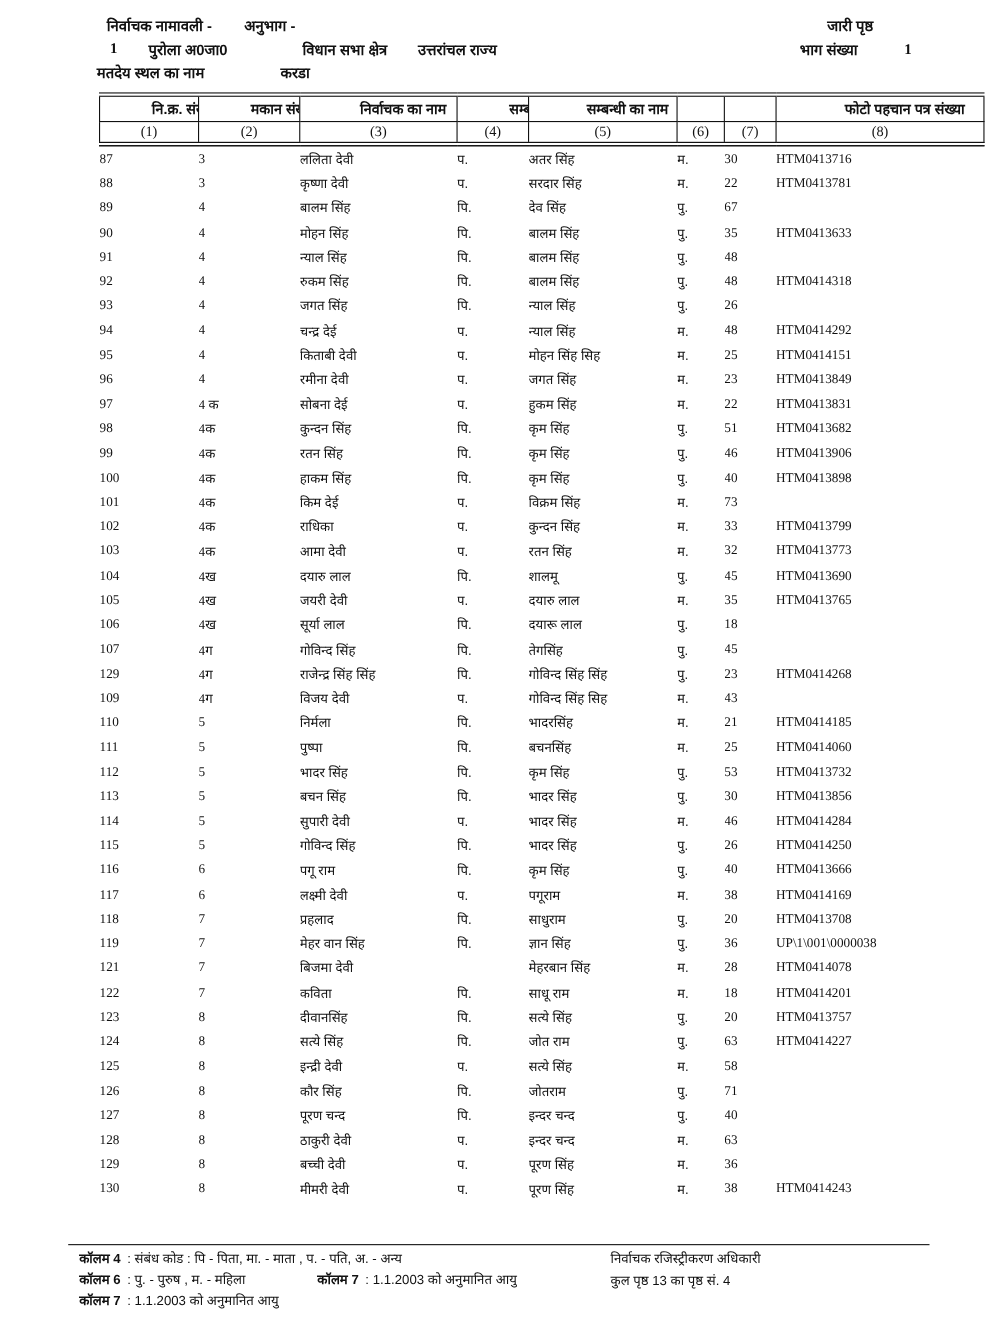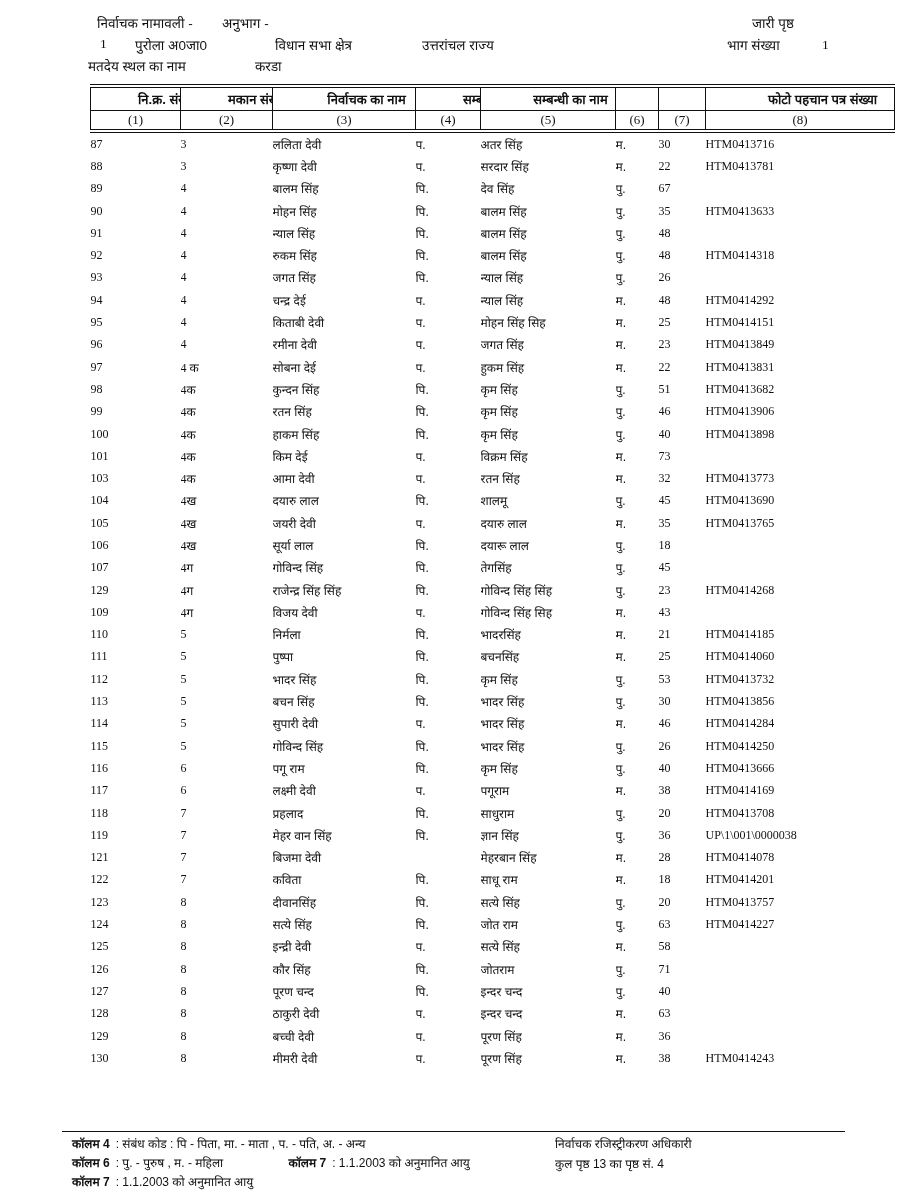--- a/index.html
+++ b/index.html
@@ -4,28 +4,28 @@
 <style>
   html,body{margin:0;padding:0;}
   body{
     width:900px;height:1200px;position:relative;background:#ffffff;color:#111;
     font-family:"Liberation Sans","DejaVu Sans",sans-serif;
     -webkit-font-smoothing:antialiased;
   }
   .page{position:absolute;inset:0;}
   
   .top-header{position:absolute;left:0;top:0;width:900px;height:84px;}
-  .top-header span{position:absolute;white-space:nowrap;font-weight:normal;font-size:13.5px;}
+  .top-header span{position:absolute;white-space:nowrap;font-weight:bold;font-size:13.5px;}
   .h-roll{left:97px;top:14px;}
   .h-section{left:222px;top:14px;}
   .h-contpage{left:752px;top:14px;}
   .h-acno{left:100px;top:36px;font-family:"Liberation Serif","DejaVu Serif",serif;}
   .h-acname{left:135px;top:36px;}
   .h-assembly{left:275px;top:36px;}
-  .h-state{left:422px;top:36px;text-align:right;}
+  .h-state{left:380px;top:36px;text-align:right;}
   .h-partlabel{left:727px;top:36px;}
   .h-partno{left:822px;top:37px;font-family:"Liberation Serif","DejaVu Serif",serif;}
   .h-pslabel{left:88px;top:57px;}
   .h-psname{left:255px;top:57px;}
   
   table.roll{
     position:absolute;left:90px;top:84px;width:804px;
     border-collapse:collapse;table-layout:fixed;
   }
   table.roll col.c0{width:90px;} table.roll col.c1{width:92px;}
@@ -262,20 +262,30 @@
           <td class="c0">101</td>
           <td class="c1">4क</td>
           <td class="c2">किम देई</td>
           <td class="c3">प.</td>
           <td class="c4">विक्रम सिंह</td>
           <td class="c5">म.</td>
           <td class="c6">73</td>
           <td class="c7"></td>
         </tr>
         <tr>
+          <td class="c0">102</td>
+          <td class="c1">4क</td>
+          <td class="c2">राधिका</td>
+          <td class="c3">प.</td>
+          <td class="c4">कुन्दन सिंह</td>
+          <td class="c5">म.</td>
+          <td class="c6">33</td>
+          <td class="c7">HTM0413799</td>
+        </tr>
+        <tr>
           <td class="c0">103</td>
           <td class="c1">4क</td>
           <td class="c2">आमा देवी</td>
           <td class="c3">प.</td>
           <td class="c4">रतन सिंह</td>
           <td class="c5">म.</td>
           <td class="c6">32</td>
           <td class="c7">HTM0413773</td>
         </tr>
         <tr>

